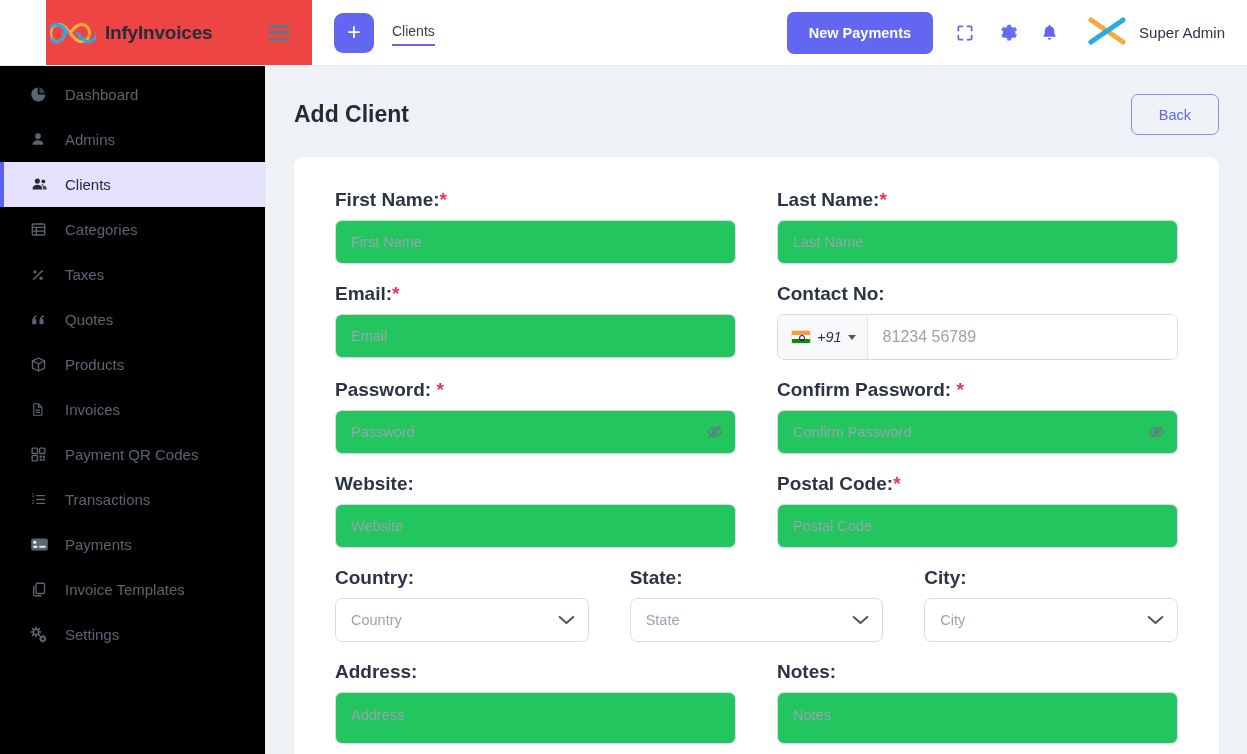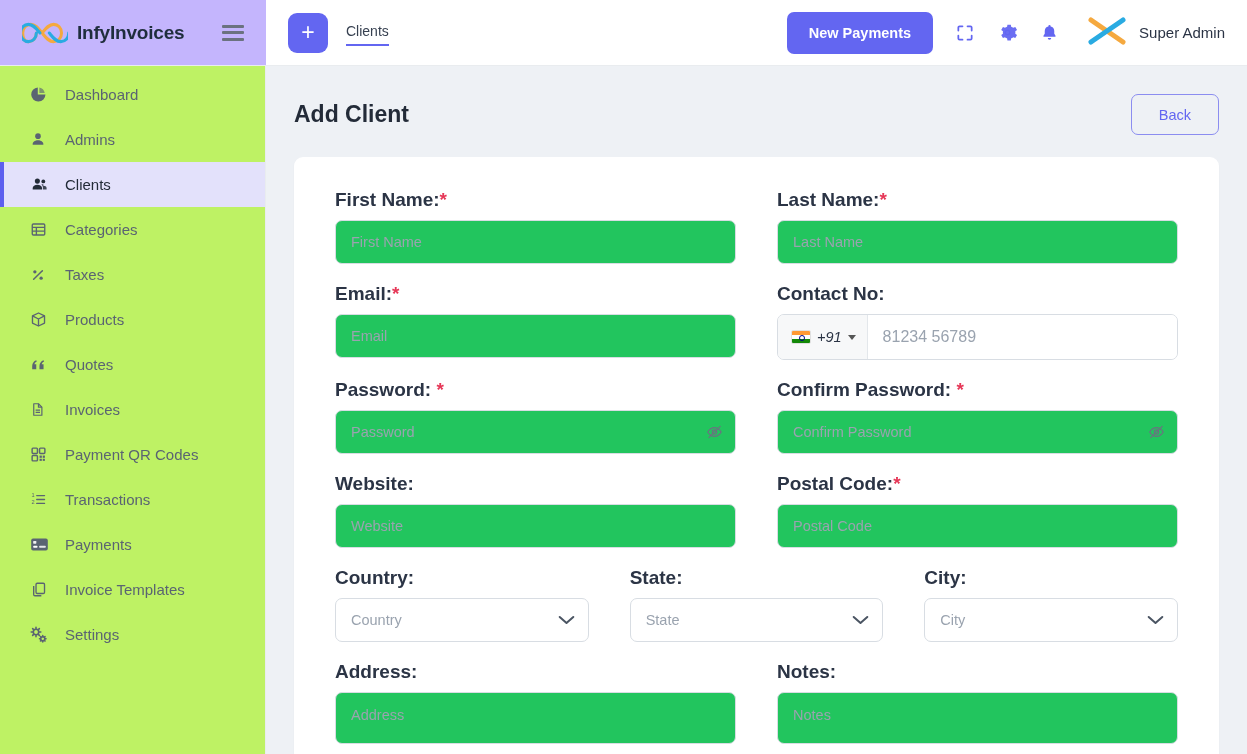--- a/index.html
+++ b/index.html
@@ -13,22 +13,23 @@
 
   
   .topbar {
     height: 66px; min-height: 66px;
     background: #ffffff;
     display: flex; align-items: center;
     border-bottom: 1px solid #e9ecef;
   }
   .brand-zone {
     width: 266px; min-width: 266px; height: 100%;
-    display: flex; align-items: center; padding-left: 22px;
-    background: #c4b5fd;
+    display: flex; align-items: center; padding-left: 4px;
+    background: #ef4444;
+    margin-left: 46px;
   }
   .logo-mark { width: 46px; height: 30px; flex: 0 0 auto; }
   .brand-name {
     font-size: 19px; font-weight: 700; color: #1f2d3d;
     margin-left: 9px; letter-spacing: -0.2px;
   }
   .hamburger {
     margin-left: auto; margin-right: 22px;
     width: 22px; height: 16px;
     display: flex; flex-direction: column; justify-content: space-between;
@@ -64,21 +65,21 @@
   .icon-btn { cursor: pointer; display: flex; align-items: center; justify-content: center; }
   .avatar-zone { display: flex; align-items: center; gap: 10px; cursor: pointer; margin-left: 4px; }
   .avatar-name { font-size: 15px; color: #2b3445; }
 
   
   .body-row { flex: 1; display: flex; min-height: 0; }
 
   
   .sidebar {
     width: 266px; min-width: 266px;
-    background: #bef264;
+    background: #000000;
     border-right: 1px solid #e9ecef;
     padding-top: 6px;
     overflow: hidden;
     text-align: right;
   }
   .nav-item {
     display: flex; align-items: center;
     height: 45px; padding-left: 26px;
     color: #5a6472; font-size: 15px;
     cursor: pointer; border-left: 4px solid transparent;
@@ -299,36 +300,36 @@
             <path d="M5.5 18.5 18.5 5.5"></path>
             <circle cx="7.3" cy="7.3" r="2.5" fill="currentColor" stroke="none"></circle>
             <circle cx="16.7" cy="16.7" r="2.5" fill="currentColor" stroke="none"></circle>
           </svg>
         </span>
         <span>Taxes</span>
       </div>
 
       <div class="nav-item">
         <span class="nav-ico">
+          <svg width="17" height="14" viewBox="0 0 24 20" fill="currentColor">
+            <path d="M3 11.5c0-4 2.3-7 5.8-8.2l.8 1.8C7.6 6 6.4 7.3 6.2 9h2.6v7H3z"></path>
+            <path d="M13.4 11.5c0-4 2.3-7 5.8-8.2l.8 1.8c-2 .9-3.2 2.2-3.4 3.9h2.6v7h-5.8z"></path>
+          </svg>
+        </span>
+        <span>Quotes</span>
+      </div>
+
+      <div class="nav-item">
+        <span class="nav-ico">
           <svg width="17" height="17" viewBox="0 0 24 24" fill="none" stroke="currentColor" stroke-width="1.9" stroke-linejoin="round">
             <path d="M12 2.8 20.5 7v10L12 21.2 3.5 17V7z"></path>
             <path d="M3.5 7 12 11.3 20.5 7M12 11.3v9.9"></path>
           </svg>
         </span>
         <span>Products</span>
-      </div>
-
-      <div class="nav-item">
-        <span class="nav-ico">
-          <svg width="17" height="14" viewBox="0 0 24 20" fill="currentColor">
-            <path d="M3 11.5c0-4 2.3-7 5.8-8.2l.8 1.8C7.6 6 6.4 7.3 6.2 9h2.6v7H3z"></path>
-            <path d="M13.4 11.5c0-4 2.3-7 5.8-8.2l.8 1.8c-2 .9-3.2 2.2-3.4 3.9h2.6v7h-5.8z"></path>
-          </svg>
-        </span>
-        <span>Quotes</span>
       </div>
 
       <div class="nav-item">
         <span class="nav-ico">
           <svg width="15" height="17" viewBox="0 0 24 24" fill="none" stroke="currentColor" stroke-width="1.9" stroke-linejoin="round">
             <path d="M6 2.8h7.5L19 8.3v12.9H6z"></path>
             <path d="M13.5 2.8v5.5H19"></path>
             <path d="M9 13h7M9 16.5h7"></path>
           </svg>
         </span>

